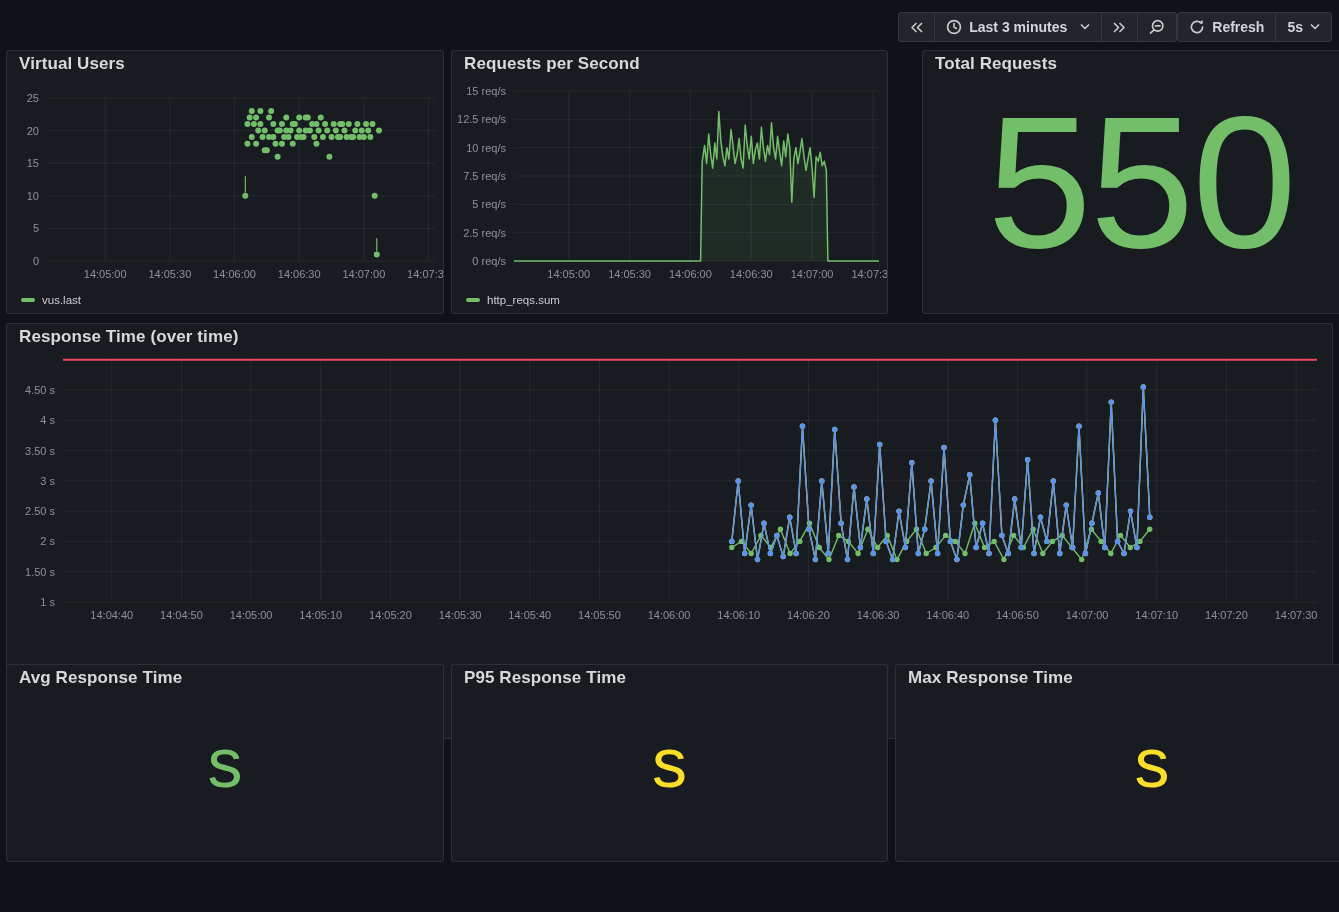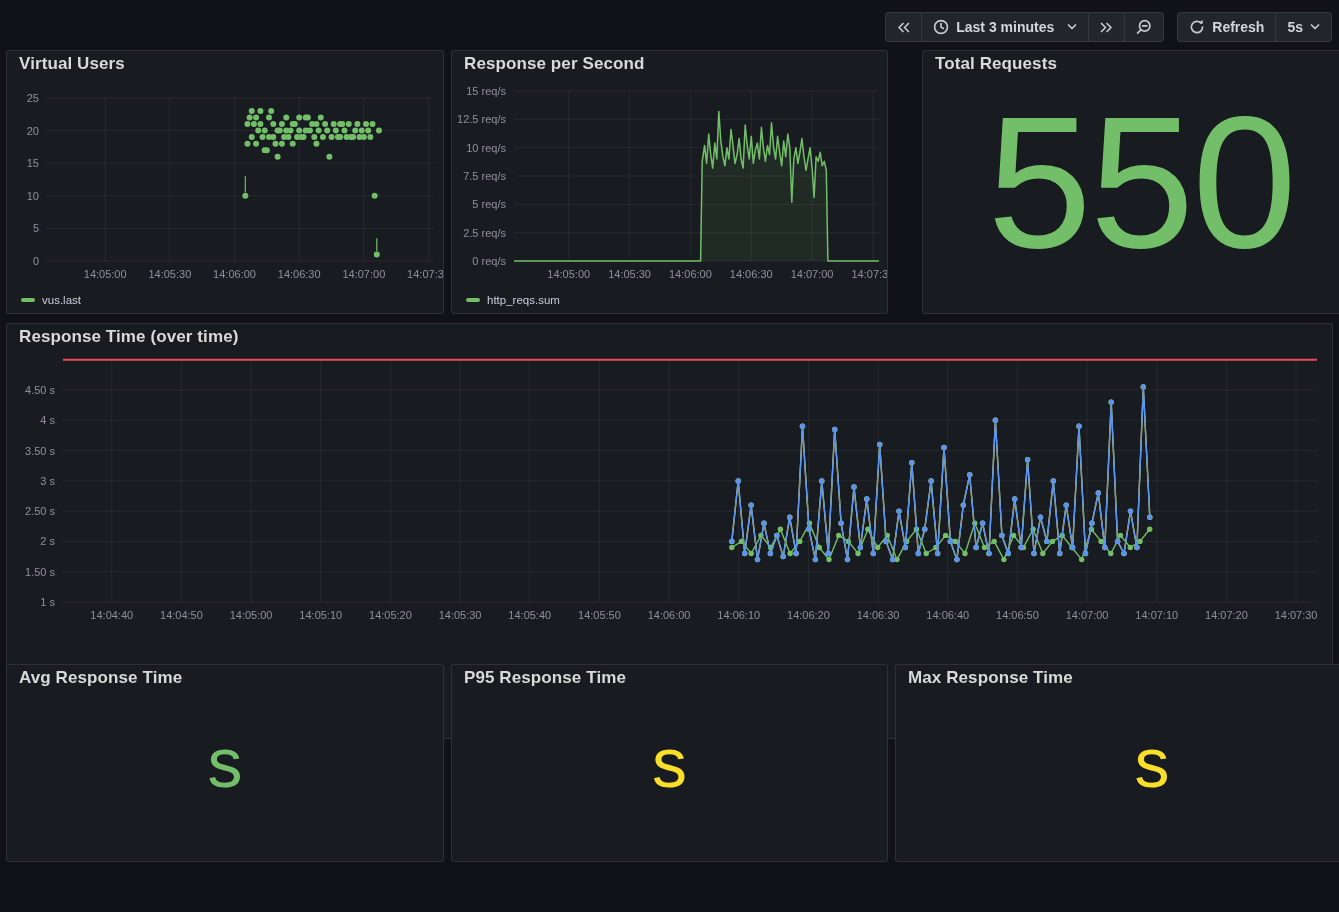--- a/index.html
+++ b/index.html
@@ -5,21 +5,21 @@
   * { margin:0; padding:0; box-sizing:border-box; }
   html,body { width:1339px; height:912px; overflow:hidden; }
   body {
     background:#111217;
     font-family:"Liberation Sans","DejaVu Sans",sans-serif;
     color:#CCCCDC;
     position:relative;
   }
 
   
-  .toolbar { position:absolute; top:12px; right:7px; display:flex; gap:13px; }
+  .toolbar { position:absolute; top:12px; right:7px; display:flex; gap:0; }
   .btn-group {
     display:flex; align-items:stretch; height:30px;
     background:#22252A; border:1px solid #34373D; border-radius:3px; overflow:hidden;
   }
   .tbtn {
     display:flex; align-items:center; gap:7px;
     background:transparent; border:none; color:#D5D6DB;
     font-family:inherit; font-size:14px; font-weight:700; padding:0 11px; cursor:pointer;
   }
   .tbtn + .tbtn { border-left:1px solid #34373D; }
@@ -232,21 +232,21 @@
     </svg>
   <div class="legend" id="legend-vu">
       <span class="legend-item">
         <span class="legend-dash" style="background: rgb(115, 191, 105);"></span>
         <span>vus.last</span>
       </span>
     </div>
 </div>
 
 <div class="panel" id="p-rps">
-  <div class="panel-title">Response per Second</div>
+  <div class="panel-title">Requests per Second</div>
   <svg class="chart-svg" id="chart-rps" width="435" height="206">
       <g>
         <line x1="62" x2="427" y1="180" y2="180" class="grid"></line>
         <text x="54" y="184" class="tick ytick">0 req/s</text>
         <line x1="62" x2="427" y1="151.66666666666666" y2="151.66666666666666" class="grid"></line>
         <text x="54" y="155.66666666666666" class="tick ytick">2.5 req/s</text>
         <line x1="62" x2="427" y1="123.33333333333334" y2="123.33333333333334" class="grid"></line>
         <text x="54" y="127.33333333333334" class="tick ytick">5 req/s</text>
         <line x1="62" x2="427" y1="95" y2="95" class="grid"></line>
         <text x="54" y="99" class="tick ytick">7.5 req/s</text>

